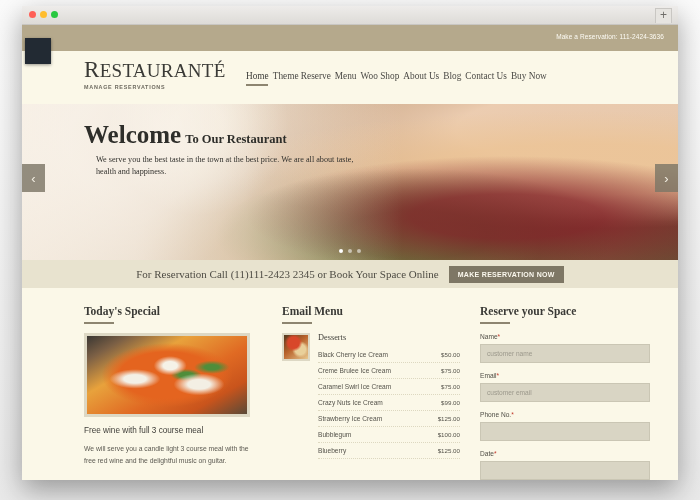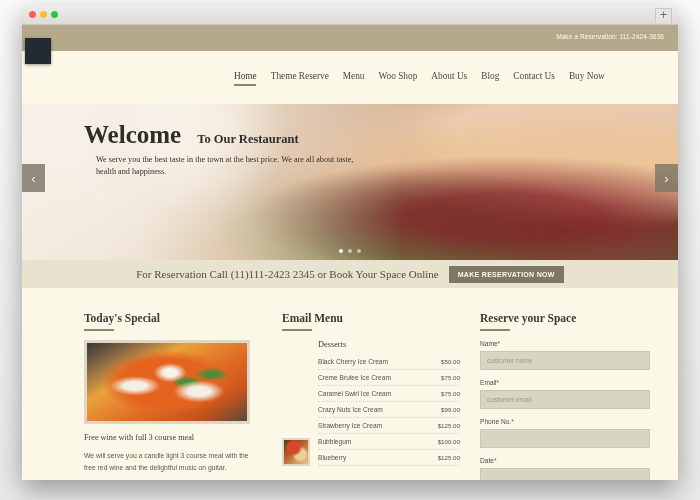--- a/index.html
+++ b/index.html
@@ -22,77 +22,77 @@
 
   .topbar{height:26px;background:#b5a98c;position:relative;}
   .topbar .resv{position:absolute;right:14px;top:8px;font-size:6.5px;color:#fdfcf5;letter-spacing:.1px;}
 
   .header{height:53px;background:#fbf8e8;position:relative;}
   .brand{position:absolute;left:62px;top:7px;}
   .brand .name{font-family:"Liberation Serif",serif;font-size:19px;color:#3a3a36;letter-spacing:.3px;line-height:1;}
   .brand .name .cap{font-size:23px;}
   .brand .tag{font-size:5.4px;letter-spacing:.75px;color:#6d6a5f;margin-top:3px;font-weight:bold;}
 
-  .nav{position:absolute;left:212px;top:20px;display:flex;gap:14px;align-items:flex-start;}
+  .nav{position:absolute;left:224px;top:20px;display:flex;gap:4px;align-items:flex-start;}
   .nav a{font-family:"Liberation Serif",serif;font-size:9.3px;color:#4a4945;text-decoration:none;white-space:nowrap;position:relative;padding-bottom:6px;}
   .nav a.active{color:#3a3a36;}
   .nav a.active:after{content:"";position:absolute;left:0;bottom:1px;width:22px;height:2px;background:#8d8570;}
 
   
   .hero{position:relative;height:156px;overflow:hidden;background:#cbb8a6;}
   .hero-img{position:absolute;inset:0;
     background:
       radial-gradient(circle at 14% 24%, rgba(255,255,255,.42) 0 8%, rgba(255,255,255,0) 26%),
       radial-gradient(circle at 27% 14%, rgba(255,252,240,.55) 0 5%, rgba(255,255,255,0) 18%),
       radial-gradient(ellipse at 74% 72%, rgba(132,30,40,.75) 0 14%, rgba(132,30,40,0) 38%),
       radial-gradient(ellipse at 60% 84%, rgba(60,96,36,.62) 0 13%, rgba(60,96,36,0) 36%),
       radial-gradient(ellipse at 86% 42%, rgba(236,196,150,.85) 0 20%, rgba(236,196,150,0) 46%),
       radial-gradient(ellipse at 48% 92%, rgba(196,160,110,.7) 0 18%, rgba(0,0,0,0) 42%),
       radial-gradient(ellipse at 96% 16%, rgba(244,214,186,.9) 0 22%, rgba(0,0,0,0) 50%),
       linear-gradient(120deg,#e6d9cd 0%,#d8c3ad 28%,#b08a6a 52%,#8d5f42 72%,#6d4a33 100%);}
   .hero-dark{position:absolute;inset:0;background:linear-gradient(90deg,rgba(252,246,236,.72) 0%,rgba(250,243,232,.45) 34%,rgba(0,0,0,0) 58%);}
   .hero-txt{position:absolute;left:62px;top:18px;width:300px;}
   .hero-txt h1{margin:0;font-family:"Liberation Serif",serif;font-size:25px;color:#2e2e2a;font-weight:bold;line-height:1;}
-  .hero-txt h1 .sub{font-size:12.5px;margin-left:16px;}
+  .hero-txt h1 .sub{font-size:12.5px;margin-left:4px;}
   .hero-txt p{margin:7px 12px 0;font-family:"Liberation Serif",serif;font-size:8.2px;color:#33322e;line-height:1.45;width:268px;}
   .hero-btns{margin-top:11px;display:flex;gap:6px;}
   .hbtn{font-family:"Liberation Serif",serif;font-size:7.8px;color:#fbf8ee;padding:6px 11px;background:#87806e;border:1px solid rgba(255,255,255,.35);}
   .hbtn.ghost{background:#a9a293;}
   .arrow{position:absolute;top:60px;width:23px;height:28px;background:rgba(125,118,102,.82);color:#f3efe3;
          font-size:13px;display:flex;align-items:center;justify-content:center;font-family:"Liberation Sans",sans-serif;}
   .arrow.left{left:0;} .arrow.right{right:0;}
   .dots{position:absolute;left:0;right:0;bottom:7px;display:flex;justify-content:center;gap:5px;}
   .dot{width:4px;height:4px;border-radius:50%;background:rgba(255,255,255,.55);}
   .dot.on{background:#fff;}
 
   
   .strip{height:28px;background:#e8e3cf;display:flex;align-items:center;justify-content:center;gap:10px;}
   .strip .txt{font-family:"Liberation Serif",serif;font-size:11px;color:#4e4c44;}
   .strip .cta{font-size:7px;font-weight:bold;letter-spacing:.3px;color:#fbf8ee;background:#7e7765;padding:5px 9px;}
 
   
   .cols{display:flex;padding:16px 0 0 62px;gap:20px;background:#fbf8e8;}
   .col{width:178px;}
   .col.form{width:170px;}
-  .col h2{margin:8px 0 9px;font-family:"Liberation Serif",serif;font-size:11.5px;color:#3a3a36;position:relative;padding-bottom:7px;}
+  .col h2{margin:1px 0 9px;font-family:"Liberation Serif",serif;font-size:11.5px;color:#3a3a36;position:relative;padding-bottom:7px;}
   .col h2:after{content:"";position:absolute;left:0;bottom:0;width:30px;height:2px;background:#8d8570;}
 
   .dish{width:160px;height:78px;border:3px solid #ddd8c4;
     background:
       radial-gradient(ellipse at 30% 55%, #f3f0e6 0 7%, rgba(0,0,0,0) 16%),
       radial-gradient(ellipse at 52% 38%, #f5f2e8 0 6%, rgba(0,0,0,0) 14%),
       radial-gradient(ellipse at 70% 62%, #f3efe4 0 7%, rgba(0,0,0,0) 16%),
       radial-gradient(ellipse at 62% 50%, #4f8d3a 0 5%, rgba(0,0,0,0) 11%),
       radial-gradient(ellipse at 78% 40%, #4f8d3a 0 4%, rgba(0,0,0,0) 10%),
       radial-gradient(ellipse at 50% 50%, #e4641f 0 42%, rgba(0,0,0,0) 58%),
       linear-gradient(150deg,#3a3733 0%,#7c6045 14%,#e8a23c 34%,#e06a23 60%,#c9541c 80%,#5a4a38 100%);}
-  .col p.lead{margin:9px 0 0;font-family:Liberation Serif, serif;font-size:8.2px;color:#3f3e39;}
+  .col p.lead{margin:9px 0 0;font-family:Liberation Sans, sans-serif;font-size:8.2px;color:#3f3e39;}
   .col p.body{margin:8px 0 0;font-size:6.8px;color:#5c5a52;line-height:1.75;}
 
-  .menucat{display:flex;gap:8px;align-items:flex-end;}
+  .menucat{display:flex;gap:8px;}
   .thumb{width:24px;height:24px;border:2px solid #ddd8c4;flex:0 0 auto;
     background:
       radial-gradient(circle at 40% 32%, #d8472a 0 26%, rgba(0,0,0,0) 40%),
       radial-gradient(circle at 68% 60%, #e9d09a 0 24%, rgba(0,0,0,0) 38%),
       linear-gradient(140deg,#53381f 0%,#b9632c 45%,#e7c88e 100%);}
   .menulist{flex:1;}
   .menulist .cat{font-family:"Liberation Serif",serif;font-size:8.3px;color:#3e3d38;margin-bottom:5px;}
   .mrow{display:flex;justify-content:space-between;align-items:center;padding:4px 0;border-bottom:1px dotted #ddd8c0;}
   .mrow .n{font-size:6.6px;color:#55534b;}
   .mrow .p{font-size:6.2px;color:#55534b;}
@@ -127,20 +127,24 @@
       <div class="newtab">+</div>
     </div>
 
     <div class="site">
 
       <div class="topbar">
         <div class="resv">Make a Reservation: 111-2424-3636</div>
       </div>
 
       <div class="header">
+        <div class="brand">
+          <div class="name"><span class="cap">R</span><span>ESTAURANTÉ</span></div>
+          <div class="tag">MANAGE RESERVATIONS</div>
+        </div>
         <div class="nav">
           <a class="active">Home</a>
           <a>Theme Reserve</a>
           <a>Menu</a>
           <a>Woo Shop</a>
           <a>About Us</a>
           <a>Blog</a>
           <a>Contact Us</a>
           <a>Buy Now</a>
         </div>

